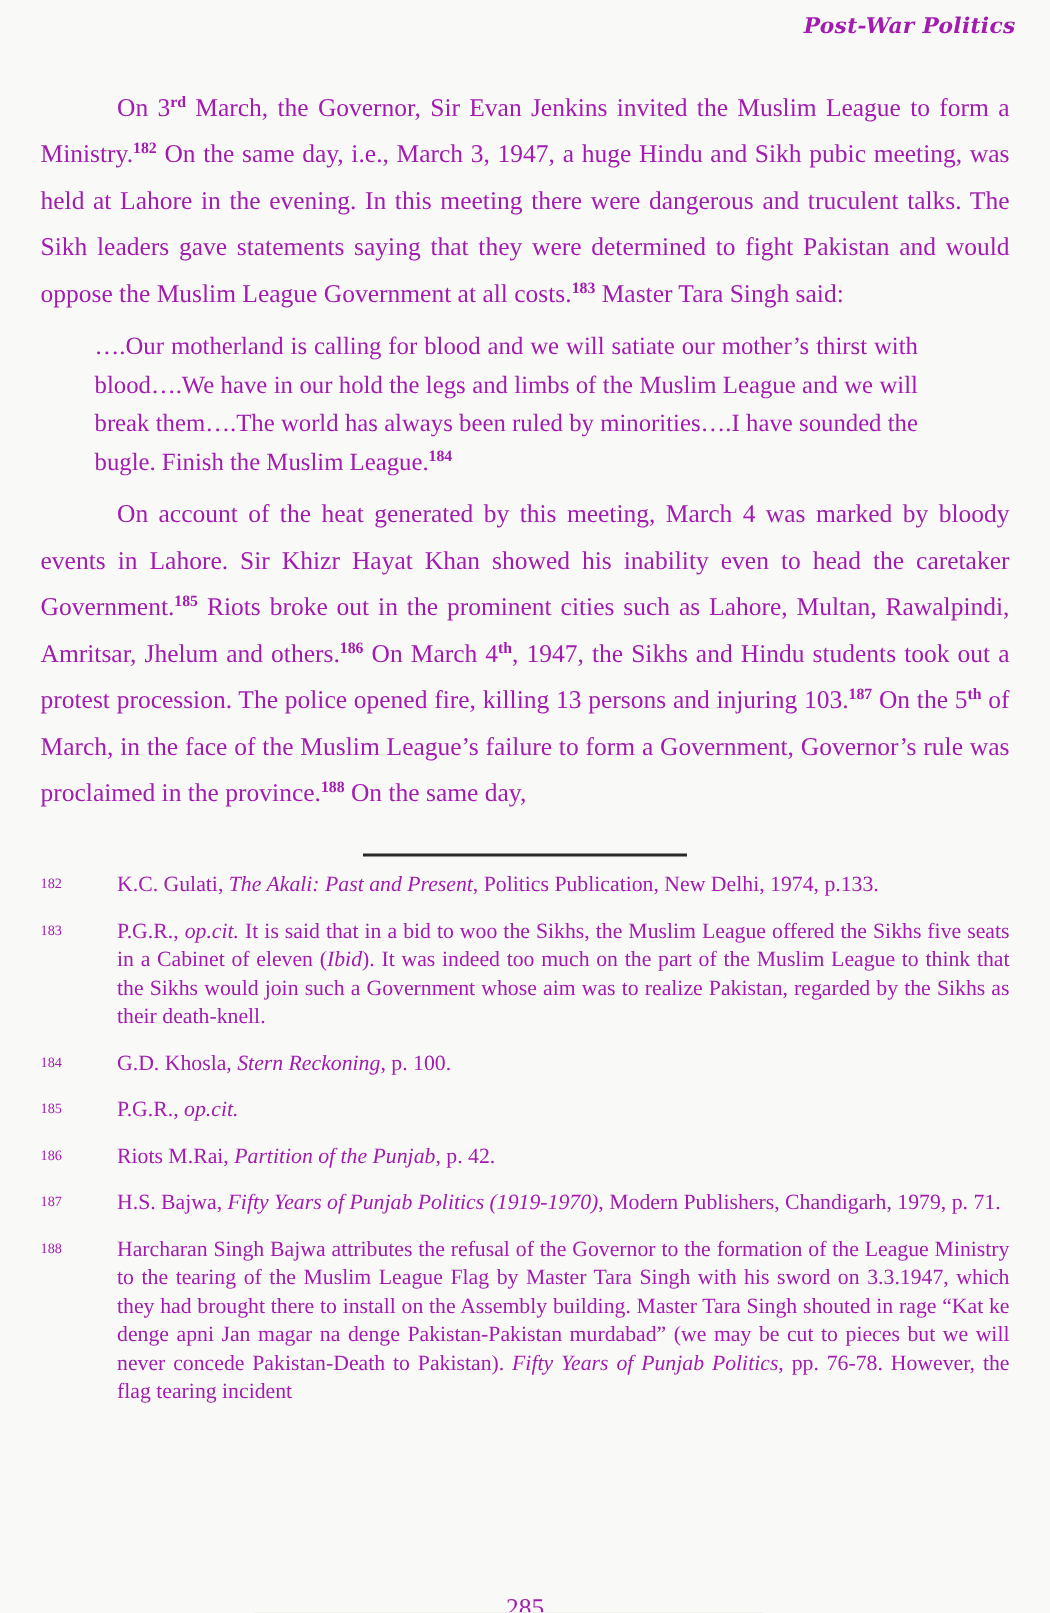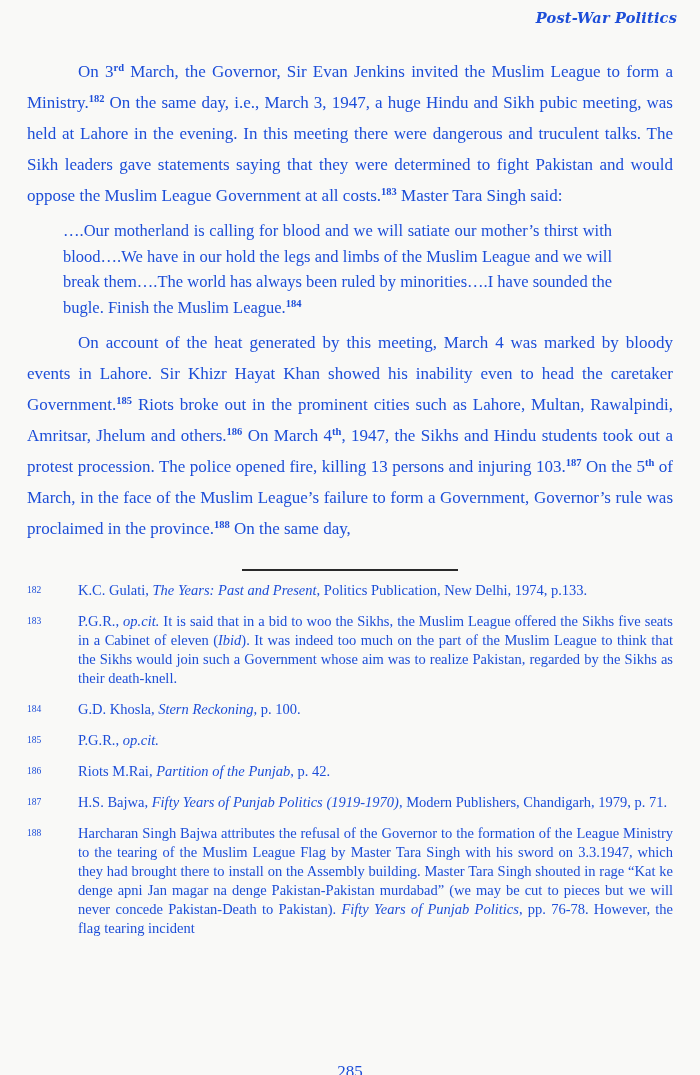--- a/index.html
+++ b/index.html
@@ -1,19 +1,19 @@
 <!DOCTYPE html>
 <html><head>
 <meta charset="utf-8">
 <style>
   html,body{margin:0;padding:0;background:#e8e8e6;}
   .page{
     position:relative;width:700px;height:1075px;margin:0 auto;
     background:#f9f9f7;overflow:hidden;
-    font-family:"Liberation Serif","DejaVu Serif",serif;color:#1d4ed8;
+    font-family:"Liberation Serif","DejaVu Serif",serif;color:#a21caf;
   }
   .running-header{
     position:absolute;top:9px;right:23px;
     font-family:"DejaVu Serif","Liberation Serif",serif;
     font-style:italic;font-weight:700;font-size:14.5px;letter-spacing:.2px;
   }
   .content{position:absolute;left:27px;top:0;width:646px;}
   .para{margin:0;font-size:17px;line-height:31px;text-align:justify;}
   .para.indent{text-indent:51px;}
   .para1{margin-top:56px;}
@@ -43,21 +43,21 @@
     <p class="para indent para1"><span>On 3</span><sup>rd</sup><span> March, the Governor, Sir Evan Jenkins invited the Muslim League to form a Ministry.</span><sup>182</sup><span> On the same day, i.e., March 3, 1947, a huge Hindu and Sikh pubic meeting, was held at Lahore in the evening. In this meeting there were dangerous and truculent talks. The Sikh leaders gave statements saying that they were determined to fight Pakistan and would oppose the Muslim League Government at all costs.</span><sup>183</sup><span> Master Tara Singh said:</span></p>
 
     <blockquote class="quote"><span>….Our motherland is calling for blood and we will satiate our mother’s thirst with blood….We have in our hold the legs and limbs of the Muslim League and we will break them….The world has always been ruled by minorities….I have sounded the bugle. Finish the Muslim League.</span><sup>184</sup></blockquote>
 
     <p class="para indent para2"><span>On account of the heat generated by this meeting, March 4 was marked by bloody events in Lahore. Sir Khizr Hayat Khan showed his inability even to head the caretaker Government.</span><sup>185</sup><span> Riots broke out in the prominent cities such as Lahore, Multan, Rawalpindi, Amritsar, Jhelum and others.</span><sup>186</sup><span> On March 4</span><sup>th</sup><span>, 1947, the Sikhs and Hindu students took out a protest procession. The police opened fire, killing 13 persons and injuring 103.</span><sup>187</sup><span> On the 5</span><sup>th</sup><span> of March, in the face of the Muslim League’s failure to form a Government, Governor’s rule was proclaimed in the province.</span><sup>188</sup><span> On the same day,</span></p>
 
     <hr class="fn-rule">
 
     <div class="fn first">
       <span class="fn-num">182</span>
-      <span class="fn-text"><span>K.C. Gulati, </span><span class="it">The Years: Past and Present</span><span>, Politics Publication, New Delhi, 1974, p.133.</span></span>
+      <span class="fn-text"><span>K.C. Gulati, </span><span class="it">The Akali: Past and Present</span><span>, Politics Publication, New Delhi, 1974, p.133.</span></span>
     </div>
     <div class="fn">
       <span class="fn-num">183</span>
       <span class="fn-text"><span>P.G.R., </span><span class="it">op.cit.</span><span> It is said that in a bid to woo the Sikhs, the Muslim League offered the Sikhs five seats in a Cabinet of eleven (</span><span class="it">Ibid</span><span>). It was indeed too much on the part of the Muslim League to think that the Sikhs would join such a Government whose aim was to realize Pakistan, regarded by the Sikhs as their death-knell.</span></span>
     </div>
     <div class="fn">
       <span class="fn-num">184</span>
       <span class="fn-text"><span>G.D. Khosla, </span><span class="it">Stern Reckoning</span><span>, p. 100.</span></span>
     </div>
     <div class="fn">

